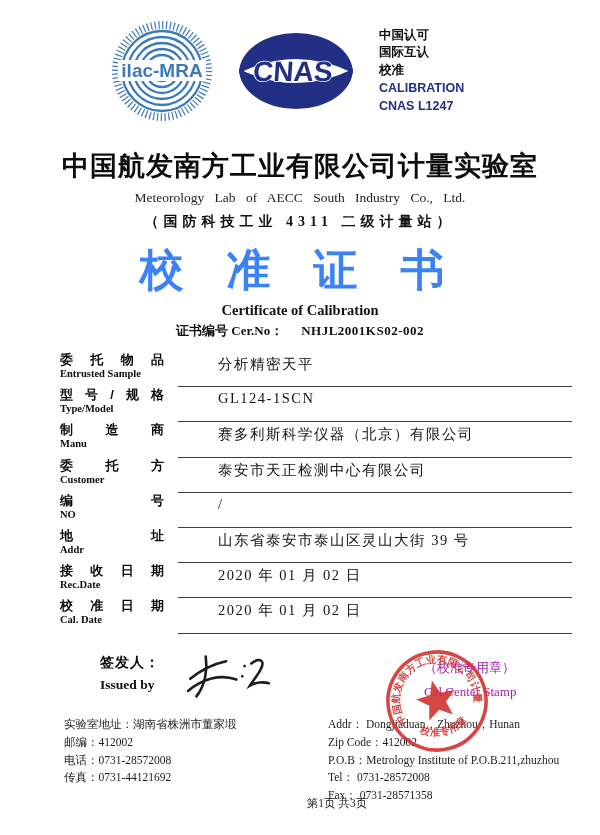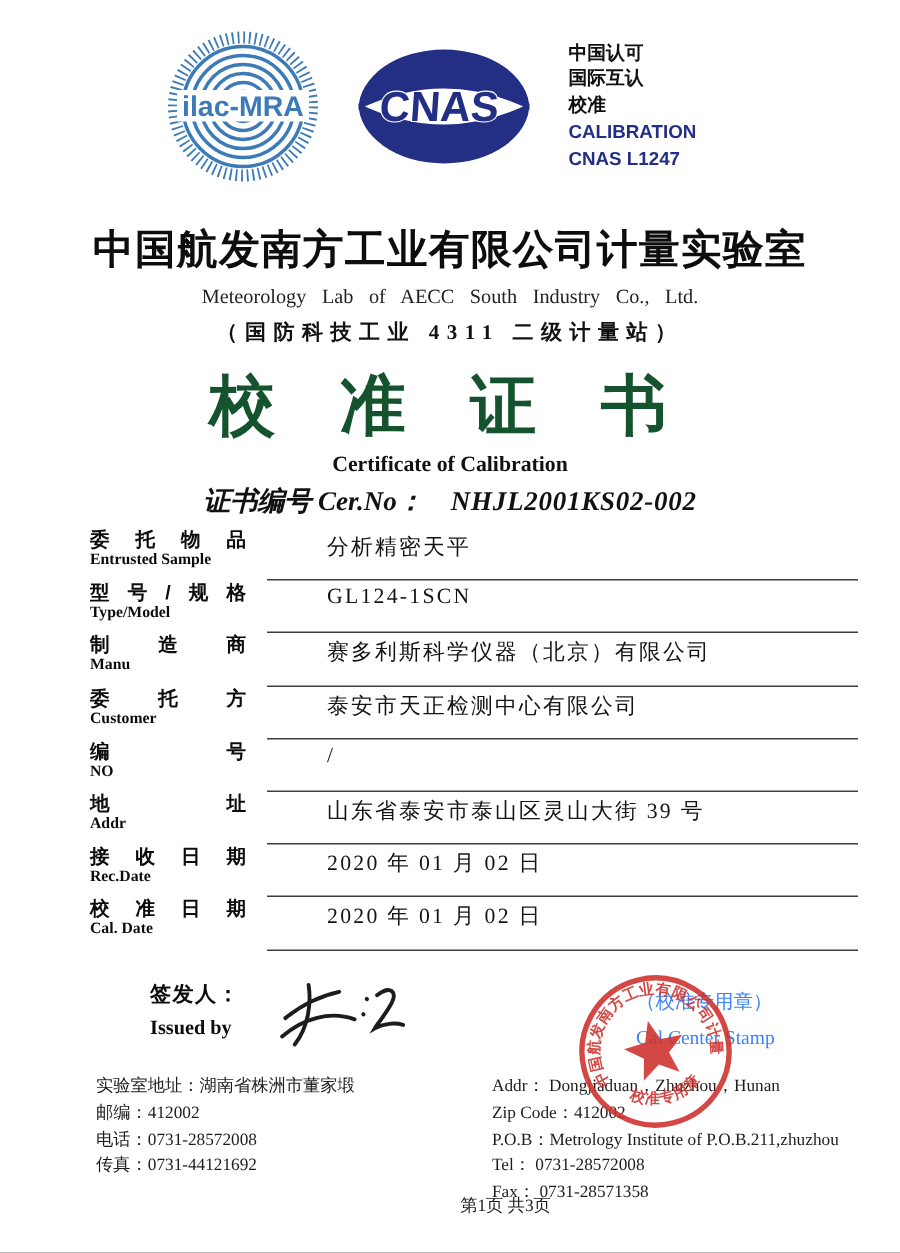--- a/index.html
+++ b/index.html
@@ -10,40 +10,40 @@
   
   .logos{position:absolute;top:20px;left:0;right:0;display:flex;justify-content:center;align-items:center;gap:20px;}
   .accred{width:110px;line-height:1.42;font-family:"Liberation Sans","DejaVu Sans",sans-serif;}
   .accred .cn{font-size:12.5px;font-weight:bold;color:#101010;}
   .accred .en{font-size:12.5px;font-weight:bold;color:#232e85;}
   
   .title-block{position:absolute;top:148px;left:0;width:100%;text-align:center;}
   .lab-cn{font-size:27px;font-weight:bold;letter-spacing:1px;color:#0d0d0d;}
   .lab-en{margin-top:6px;font-size:13.5px;word-spacing:7px;color:#222;}
   .sub-cn{margin-top:7px;font-size:14px;font-weight:bold;letter-spacing:5px;color:#111;}
-  .cert-cn{margin-top:10px;font-size:44px;font-weight:bold;letter-spacing:16px;color:#14532d;}
+  .cert-cn{margin-top:10px;font-size:44px;font-weight:bold;letter-spacing:16px;color:#3b82f6;}
   .cert-en{margin-top:2px;font-size:14.5px;font-weight:bold;color:#111;}
-  .cert-no{margin-top:3px;font-size:18px;font-weight:bold;color:#111;font-style:italic;}
+  .cert-no{margin-top:3px;font-size:13px;font-weight:bold;color:#111;}
   .cert-no .val{margin-left:18px;letter-spacing:.5px;}
   
   .fields{position:absolute;top:352px;left:60px;right:28px;}
   .frow{display:flex;height:35.2px;}
   .flabel{width:118px;padding-top:1px;}
   .flabel .cn{display:block;width:104px;font-family:"Liberation Sans","DejaVu Sans",sans-serif;
     font-size:13px;font-weight:bold;line-height:1.15;text-align:justify;text-align-last:justify;color:#0c0c0c;}
   .flabel .en{display:block;font-size:10.5px;font-weight:bold;line-height:1.2;color:#0c0c0c;}
   .fvalue{flex:1;border-bottom:1.6px solid #3d3d3d;padding-left:40px;font-size:14.5px;
     letter-spacing:1.5px;color:#141414;display:flex;align-items:flex-start;padding-top:3px;}
   
   .sig{position:absolute;top:654px;left:100px;display:flex;align-items:flex-start;}
   .sig-labels .cn{font-size:14px;font-weight:bold;color:#0c0c0c;letter-spacing:1px;}
   .sig-labels .en{font-size:13.5px;font-weight:bold;margin-top:5px;color:#0c0c0c;}
   .sig-script{margin-left:22px;margin-top:-4px;transform:rotate(-4deg);}
   
-  .stamp-ghost{position:absolute;left:424px;top:656px;width:170px;color:#3b82f6;
+  .stamp-ghost{position:absolute;left:424px;top:656px;width:170px;color:#a21caf;
     font-size:13px;line-height:1.85;z-index:1;}
   .stamp-ghost .en{font-size:13px;}
   .stamp{position:absolute;left:381px;top:645px;width:112px;height:112px;z-index:2;opacity:.9;}
   
   .footer-left{position:absolute;top:716px;left:64px;font-size:11.5px;line-height:1.55;color:#1c1c1c;}
   .footer-right{position:absolute;top:716px;left:328px;font-size:11.5px;line-height:1.55;color:#1c1c1c;z-index:1;}
   .pagenum{position:absolute;top:796px;left:0;width:100%;text-align:center;font-size:11.5px;color:#1c1c1c;padding-left:37px;}
 </style>
 </head>
 <body>

